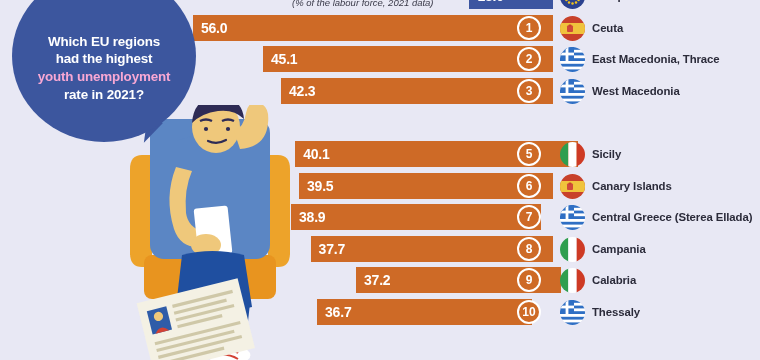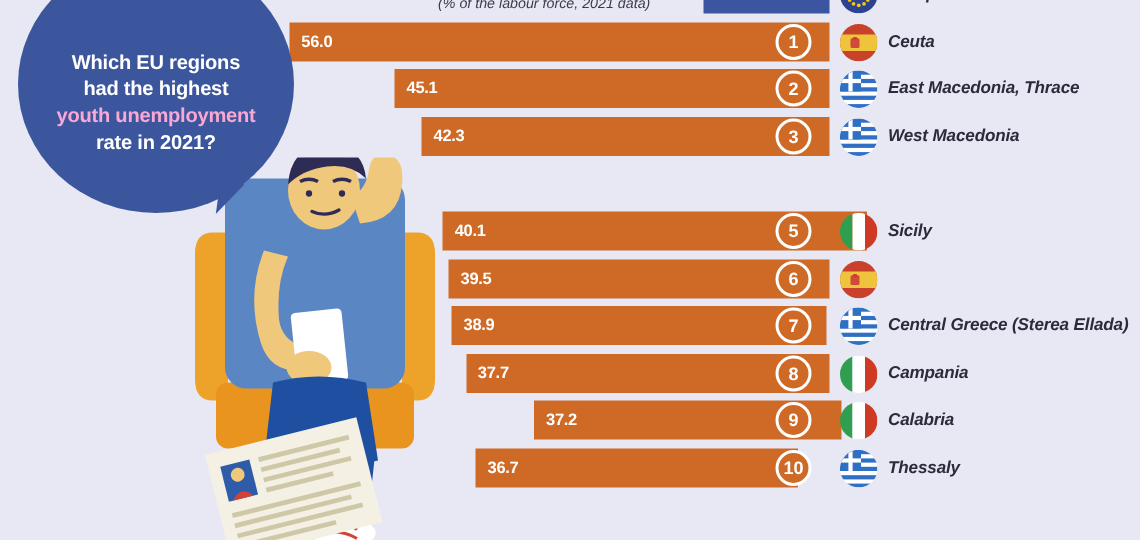--- a/index.html
+++ b/index.html
@@ -44,38 +44,37 @@
 
   
   .chart{position:absolute;left:0;top:0;width:760px;height:360px;z-index:5;}
   .row{position:absolute;height:26px;}
   .bar{
     position:absolute;right:0;height:26px;background:#ce6a26;
     display:flex;align-items:center;
   }
   .bar.eu{background:#3c55a0;}
   .bar-val{
-    color:#ffffff;font-weight:bold;font-size:11px;
+    color:#ffffff;font-weight:bold;font-size:14px;
     padding-left:8px;white-space:nowrap;letter-spacing:-0.2px;
   }
   .rank{
     position:absolute;top:1px;width:24px;height:24px;border-radius:50%;
     border:2px solid #ffffff;background:#ce6a26;
     display:flex;align-items:center;justify-content:center;
     color:#ffffff;font-weight:bold;font-size:12px;box-sizing:border-box;
   }
   .flag{
     position:absolute;width:25px;height:25px;border-radius:50%;overflow:hidden;
     top:1px;left:560px;
   }
   .rlabel{
     position:absolute;left:592px;top:1px;height:25px;line-height:25px;
     font-size:11.4px;font-weight:bold;color:#2b2b3a;white-space:nowrap;
     letter-spacing:-0.1px;
-    font-style:italic;
   }
 </style>
 </head>
 <body>
 
 <div id="infographic">
 
   <div class="bubble-tail"></div>
   <div class="bubble">
     <div class="bubble-text">
@@ -223,23 +222,24 @@
         <div class="bar" style="left: 299.015px; right: auto; width: 253.985px;">
           <span class="bar-val">39.5</span>
         </div>
         <div class="rank" style="left: 517px;">6</div>
         <div class="flag"><svg viewBox="0 0 25 25">
             <rect width="25" height="25" fill="#c8412a"></rect>
             <rect y="7" width="25" height="11" fill="#f0c33c"></rect>
             <rect x="7" y="9.5" width="6" height="6.5" rx="1" fill="#d0493a"></rect>
             <rect x="8.4" y="8.6" width="3.2" height="2" rx="1" fill="#c8412a"></rect>
           </svg></div>
+        <div class="rlabel">Canary Islands</div>
       </div>
       <div class="row" style="left: 0px; top: 204.2px; width: 760px;">
-        <div class="bar" style="left: 301px; right: auto; width: 250.127px;">
+        <div class="bar" style="left: 291px; right: auto; width: 250.127px;">
           <span class="bar-val">38.9</span>
         </div>
         <div class="rank" style="left: 517px;">7</div>
         <div class="flag"><svg viewBox="0 0 25 25">
             <rect width="25" height="25" fill="#ffffff"></rect>
             <rect y="0" width="25" height="2.8" fill="#2f6fc4"></rect>
             <rect y="5.6" width="25" height="2.8" fill="#2f6fc4"></rect>
             <rect y="11.2" width="25" height="2.8" fill="#2f6fc4"></rect>
             <rect y="16.8" width="25" height="2.8" fill="#2f6fc4"></rect>
             <rect y="22.4" width="25" height="2.6" fill="#2f6fc4"></rect>

